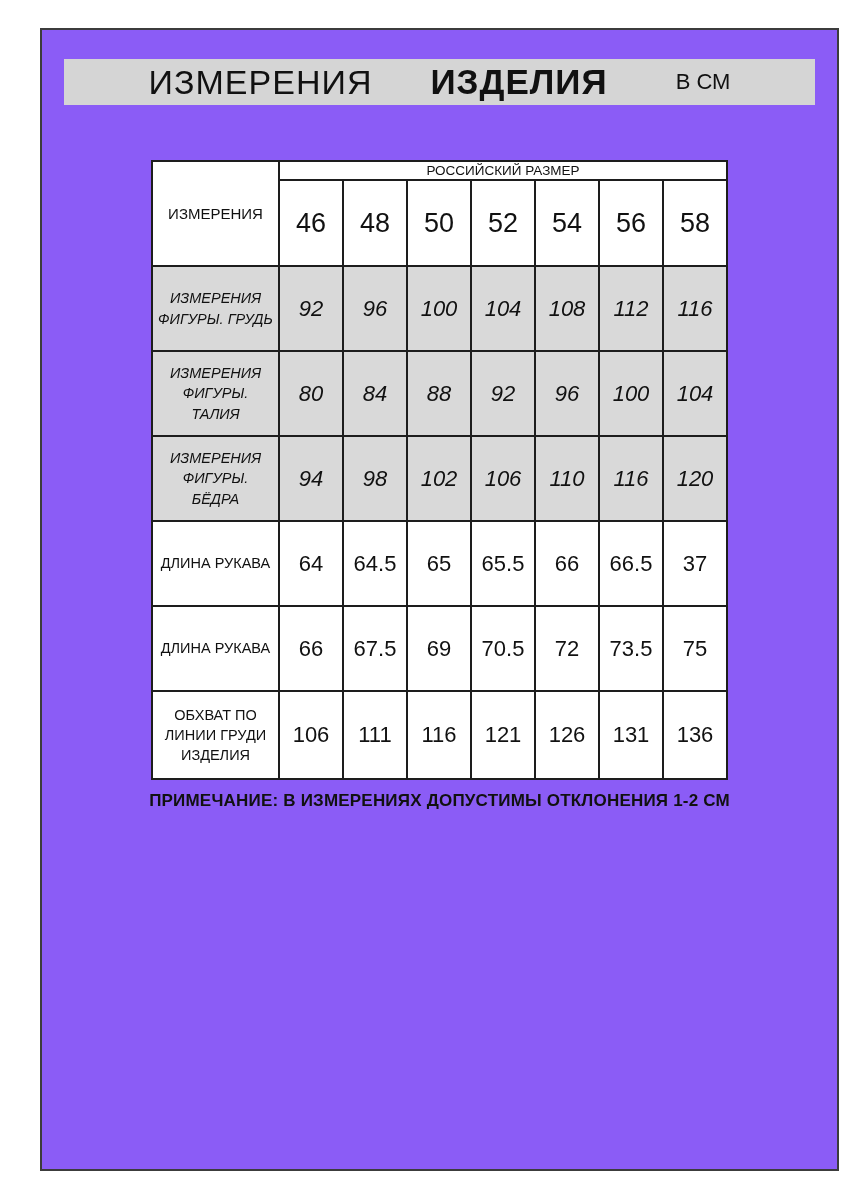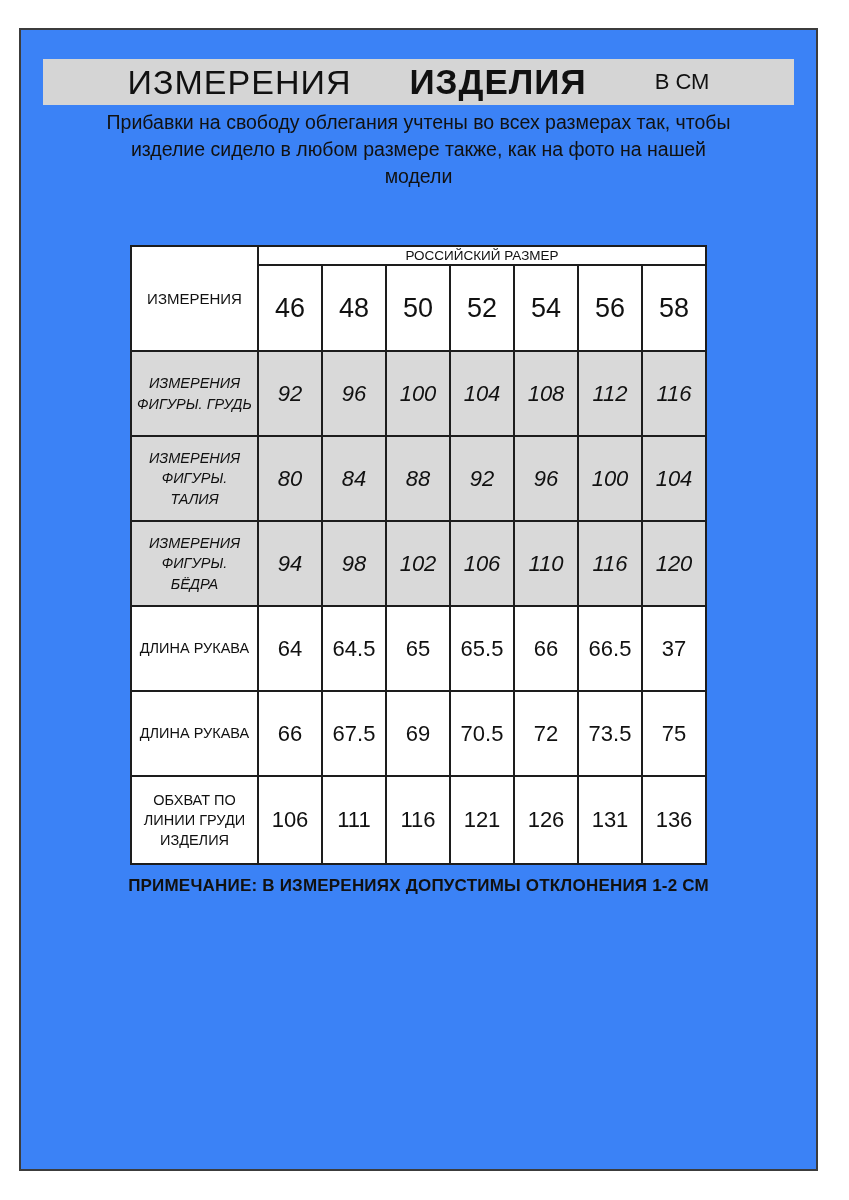--- a/index.html
+++ b/index.html
@@ -3,22 +3,22 @@
 <meta charset="utf-8">
 <style>
   * { margin:0; padding:0; box-sizing:border-box; }
   html,body {
     width:849px; height:1200px; background:#ffffff;
     font-family:"Liberation Sans","DejaVu Sans",sans-serif;
     color:#111; overflow:hidden;
   }
   .page { position:relative; width:849px; height:1200px; background:#fff; }
   .frame {
-    position:absolute; left:19px; top:28px; width:799px; height:1143px;
-    border:2px solid #3c3c3c; background:#3b82f6;
+    position:absolute; left:40px; top:28px; width:799px; height:1143px;
+    border:2px solid #3c3c3c; background:#8b5cf6;
   }
   .title-bar {
     margin:29px 22px 0 22px; height:46px; background:#d5d5d5;
     display:flex; justify-content:center; align-items:center;
   }
   .title-main   { font-size:34px; letter-spacing:1px; }
   .title-bold   { font-size:35px; font-weight:bold; letter-spacing:1px; margin-left:58px; }
   .title-units  { font-size:22px; margin-left:68px; }
   .article { margin-top:13px; text-align:center; font-size:23px; }
   .desc {
@@ -55,21 +55,20 @@
 <div class="page">
   <div class="frame">
 
     <div class="title-bar">
       <span class="title-main">ИЗМЕРЕНИЯ</span>
       <span class="title-bold">ИЗДЕЛИЯ</span>
       <span class="title-units">В СМ</span>
     </div>
 
 
-    <p class="desc">Прибавки на свободу облегания учтены во всех размерах так, чтобы изделие сидело в любом размере также, как на фото на нашей модели</p>
 
     <table class="size-table">
       <colgroup>
           <col class="label-col">
           <col class="size-col">
           <col class="size-col">
           <col class="size-col">
           <col class="size-col">
           <col class="size-col">
           <col class="size-col">

